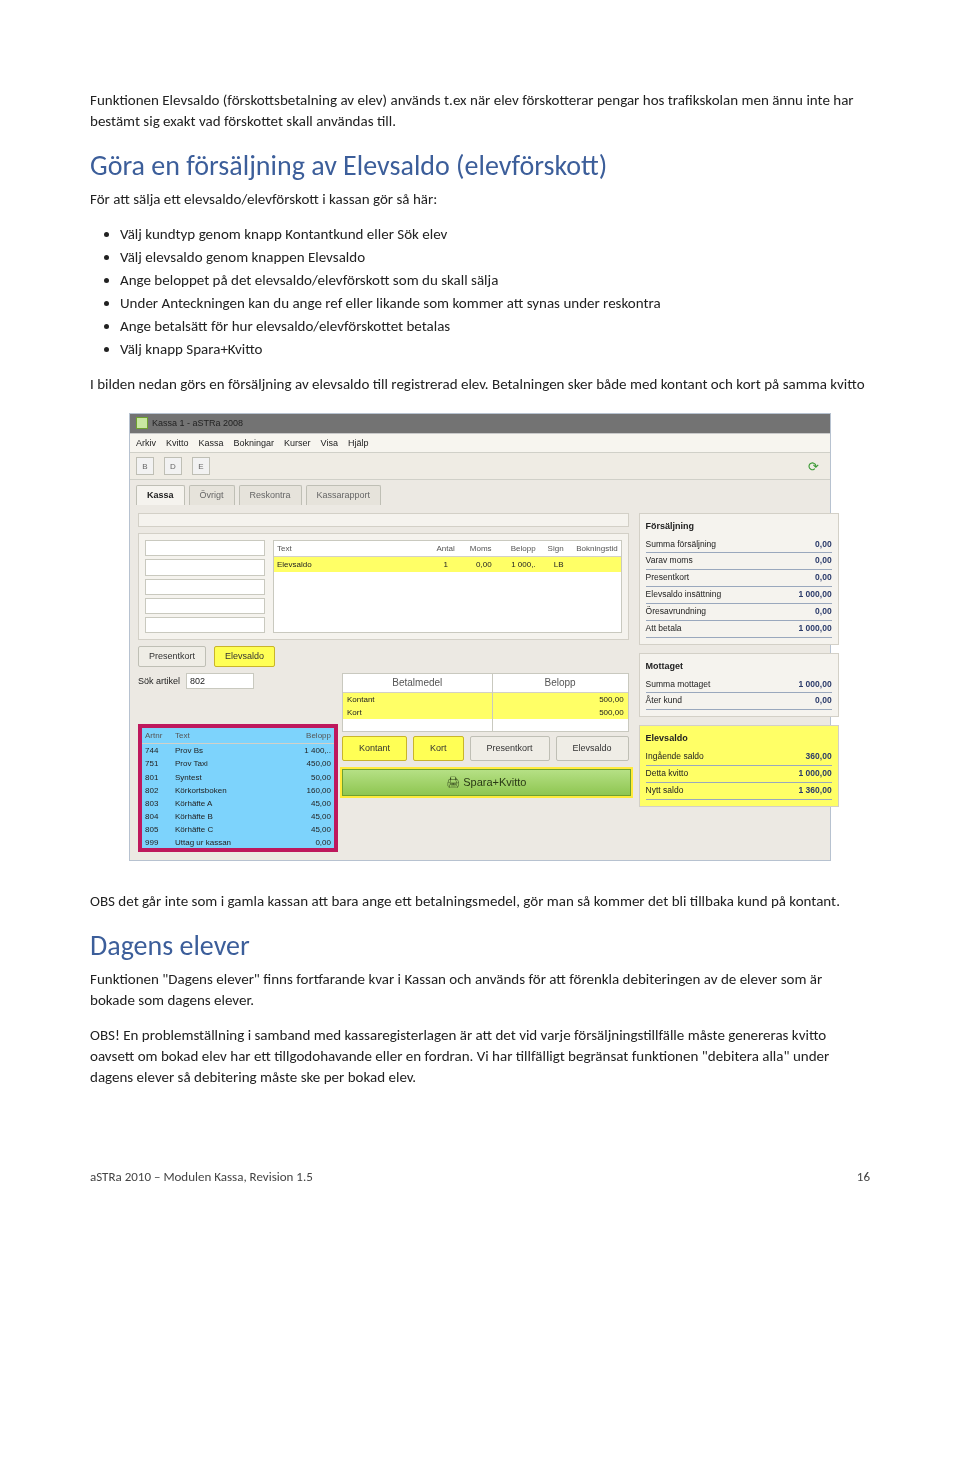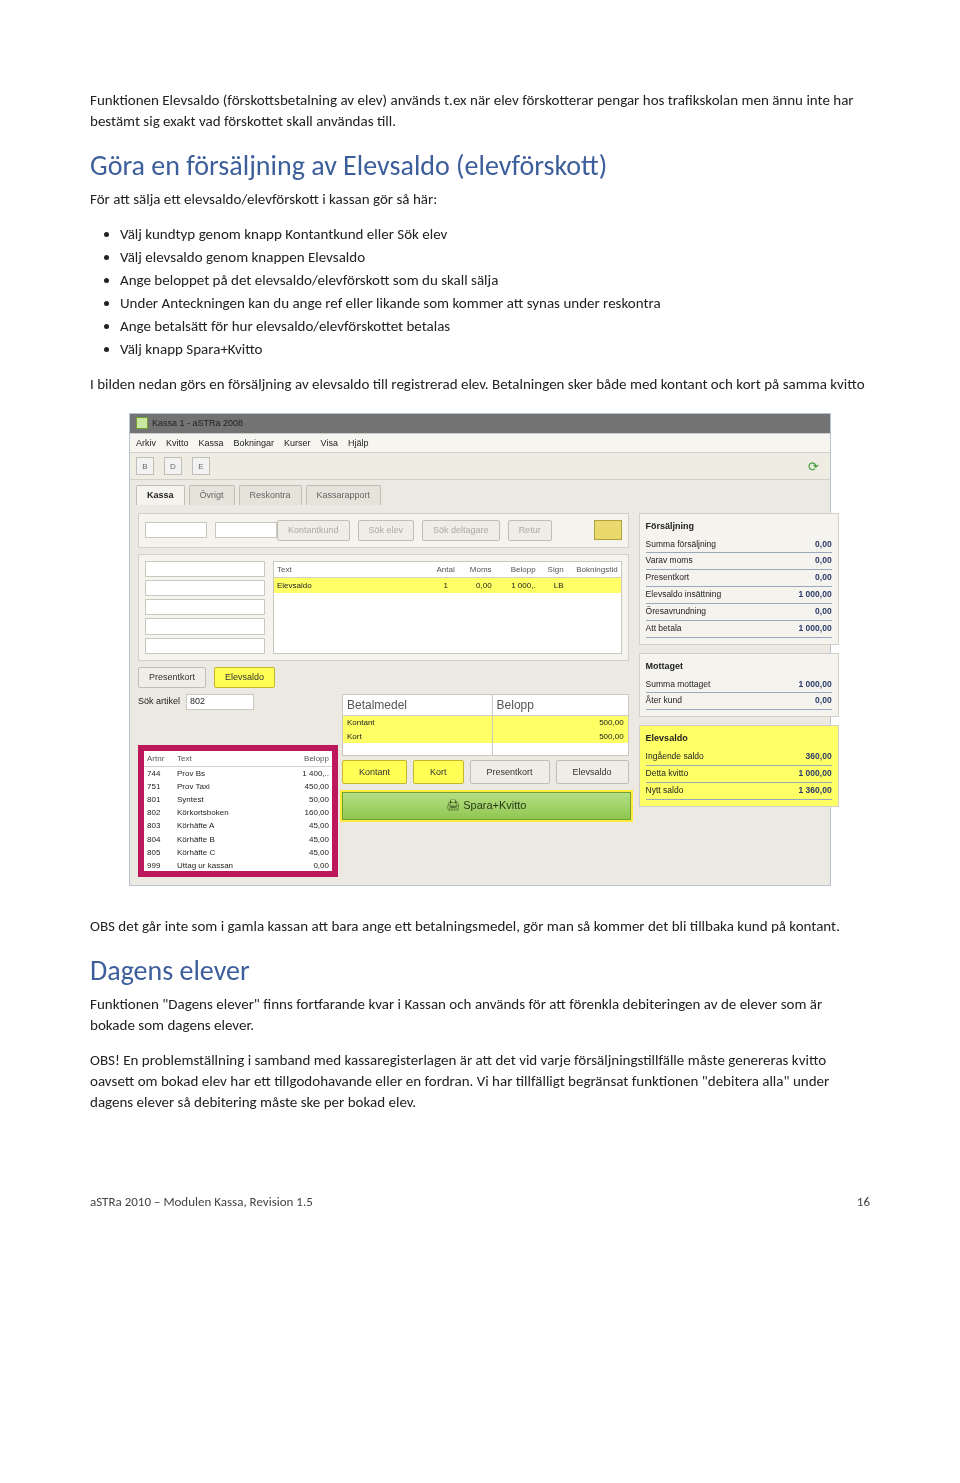--- a/index.html
+++ b/index.html
@@ -125,21 +125,21 @@
   }
   .lh-text { flex: 2.2; }
   .lh-antal { width: 28px; text-align: center;}
   .lh-moms { width: 28px; text-align: right;}
   .lh-belopp { width: 40px; text-align: right;}
   .lh-sign { width: 24px; text-align: right;}
   .lh-bok { width: 50px; text-align: right;}
   .pay-area { display:flex; gap: 0; }
   .pay-col1 { flex: 1.1; border: 1px solid #c9c9bf; background:#fff; }
   .pay-col2 { flex: 1; border: 1px solid #c9c9bf; background:#fff; border-left:none;}
-  .pay-head { font-size:12px; color:#555; padding:2px 4px; border-bottom:1px solid #d3d0c7;}
+  .pay-head { font-size:10px; color:#555; padding:2px 4px; border-bottom:1px solid #d3d0c7;text-align:center;}
   .pay-row { display:flex; background:#ffff66; }
   .pay-row > div { padding:1px 4px; font-size:8px; flex:1;}
   .spara-btn {
     margin-top: 4px;
     width: 100%;
     background: linear-gradient(#b5e085,#8fc651);
     border:1px solid #6ea12f;
     text-align:center;
     padding: 5px 0;
     font-size: 11px;
@@ -152,21 +152,21 @@
   .summary-row {
     display: flex; justify-content: space-between;
     border-bottom: 1px solid #9aa8bd;
     padding: 2px 0;
     font-size: 8.5px;
   }
   .summary-row span:last-child { color:#2a3a6a; font-weight:bold; min-width:48px; text-align:right;}
   .app-right { display:flex; flex-direction:column; gap:8px;}
   .truck { width: 26px; height:18px; margin-left:auto; background:#ead96d; border:1px solid #b0a03e; }
   .articles {
-    border:6px solid #be185d; background:#ffffff; height:120px; overflow:hidden;margin-top:35px;
+    border:4px solid #be185d; background:#7dd3fc; height:120px; overflow:hidden;margin-top:35px;
   }
   .art-head { display:flex; font-size:8px; border-bottom:1px solid #d3d0c7; padding:2px 3px; color:#555;}
   .art-head > div:nth-child(1){width:30px;}
   .art-head > div:nth-child(2){flex:1;}
   .art-head > div:nth-child(3){width:50px; text-align:right;}
   .art-row { display:flex; font-size:8px; padding:1px 3px;}
   .art-row > div:nth-child(1){width:30px;}
   .art-row > div:nth-child(2){flex:1;}
   .art-row > div:nth-child(3){width:50px; text-align:right;}
   .footer {
@@ -217,33 +217,20 @@
   </div>
   <div class="tabs-row">
     <span class="tab active">Kassa</span>
     <span class="tab">Övrigt</span>
     <span class="tab">Reskontra</span>
     <span class="tab">Kassarapport</span>
   </div>
   <div class="app-body">
     <div class="app-left">
       <div class="box">
-        <div class="row-sp">
-          <div class="row">
-            <div class="empty-field" style="width:60px;flex:none;"></div>
-            <div class="empty-field" style="width:60px;flex:none;"></div>
-          </div>
-          <div class="row">
-            <span class="gbtn dim">Kontantkund</span>
-            <span class="gbtn dim">Sök elev</span>
-            <span class="gbtn dim">Sök deltagare</span>
-            <span class="gbtn dim">Retur</span>
-          </div>
-          <div class="truck"></div>
-        </div>
       </div>
 
       <div class="box" style="display:flex; gap:8px;">
         <div style="flex:0 0 120px; display:flex; flex-direction:column; gap:3px;">
           <div class="empty-field"></div>
           <div class="empty-field"></div>
           <div class="empty-field"></div>
           <div class="empty-field"></div>
           <div class="empty-field"></div>
         </div>

